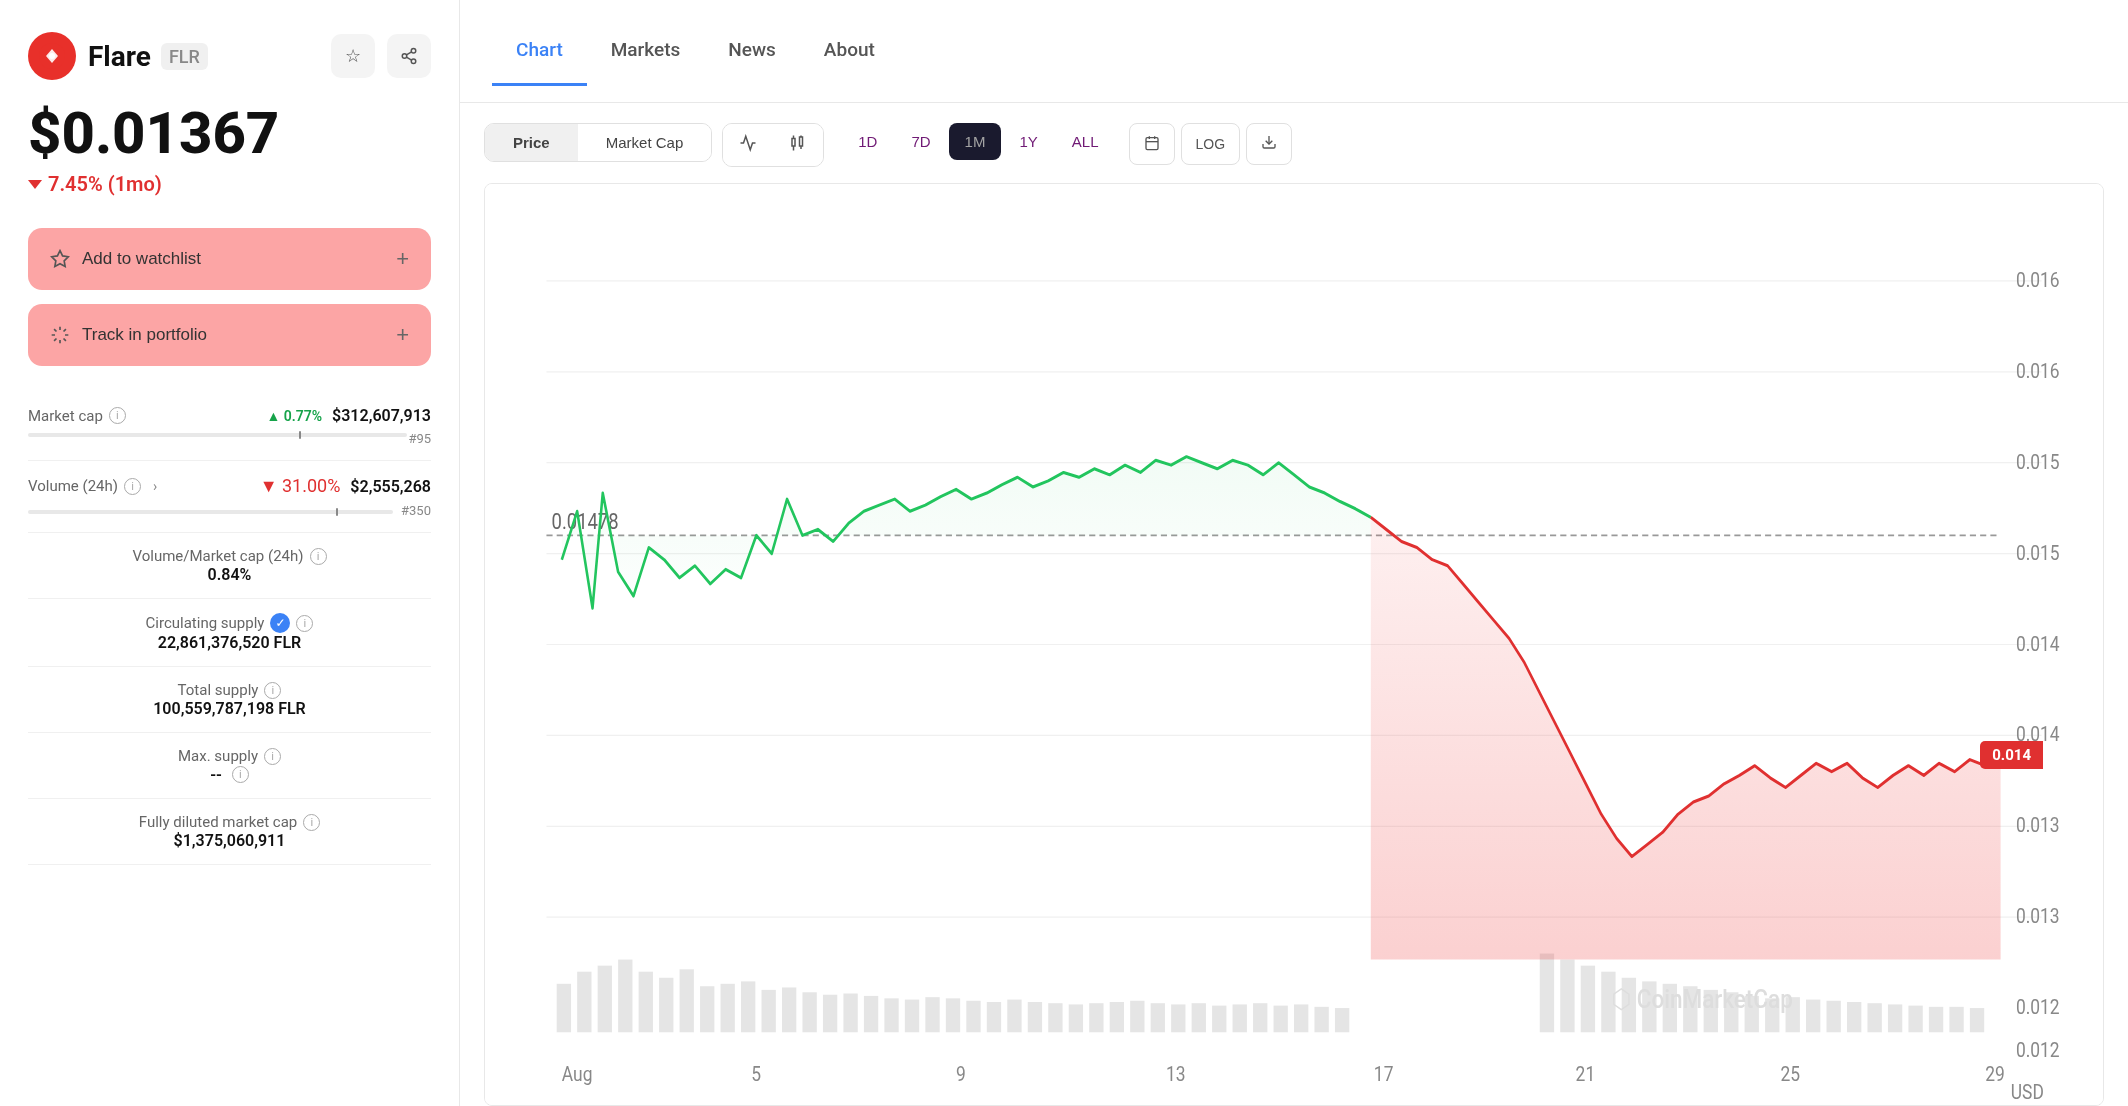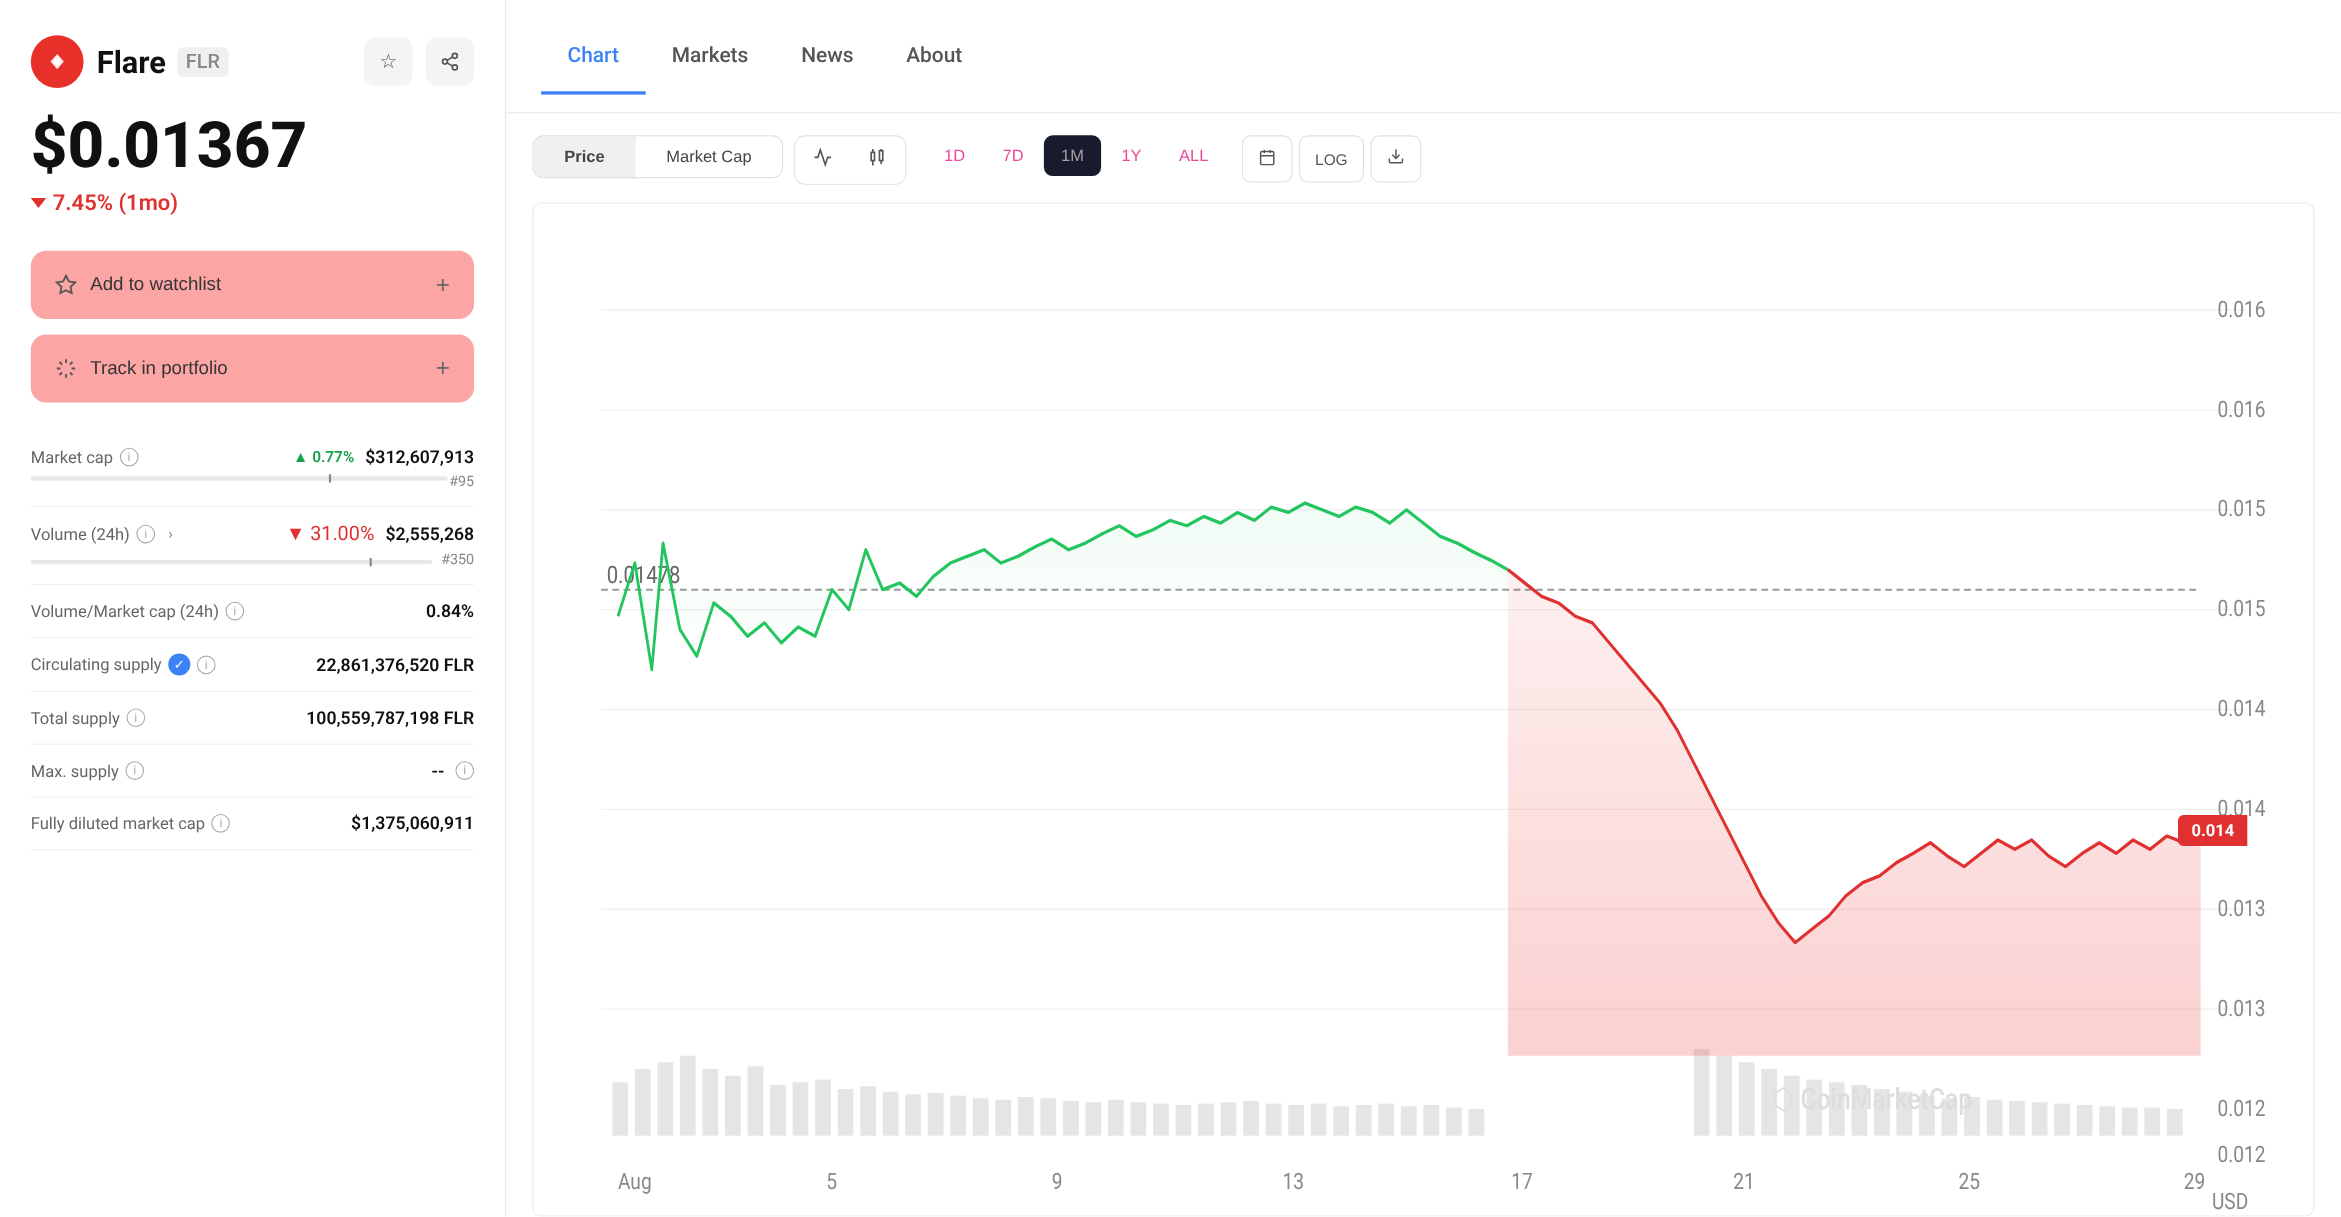--- a/index.html
+++ b/index.html
@@ -151,20 +151,21 @@
       flex-direction: column;
       gap: 0;
     }
 
     .stat-row {
       display: flex;
       align-items: center;
       justify-content: space-between;
       padding: 14px 0;
       border-bottom: 1px solid #f0f0f0;
+      flex-direction: column;
     }
 
     .stat-label {
       display: flex;
       align-items: center;
       gap: 6px;
       font-size: 15px;
       color: #666;
     }
 
@@ -359,21 +360,21 @@
       margin-left: 8px;
     }
 
     .time-btn {
       padding: 10px 16px;
       font-size: 15px;
       font-weight: 500;
       background: none;
       border: none;
       cursor: pointer;
-      color: #ec4899;
+      color: #701a75;
       border-radius: 8px;
       transition: all 0.2s;
     }
     .time-btn.active {
       background: #1a1a2e;
       color: #a3a3a3;
     }
 
     .chart-extra-btns {
       display: flex;

